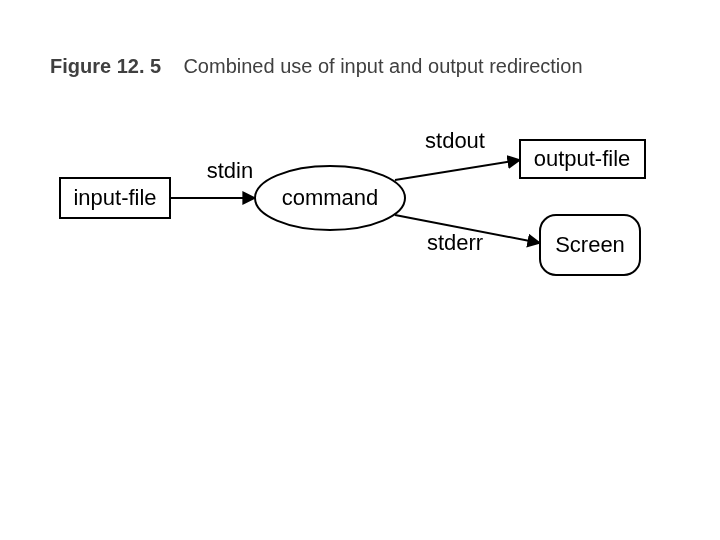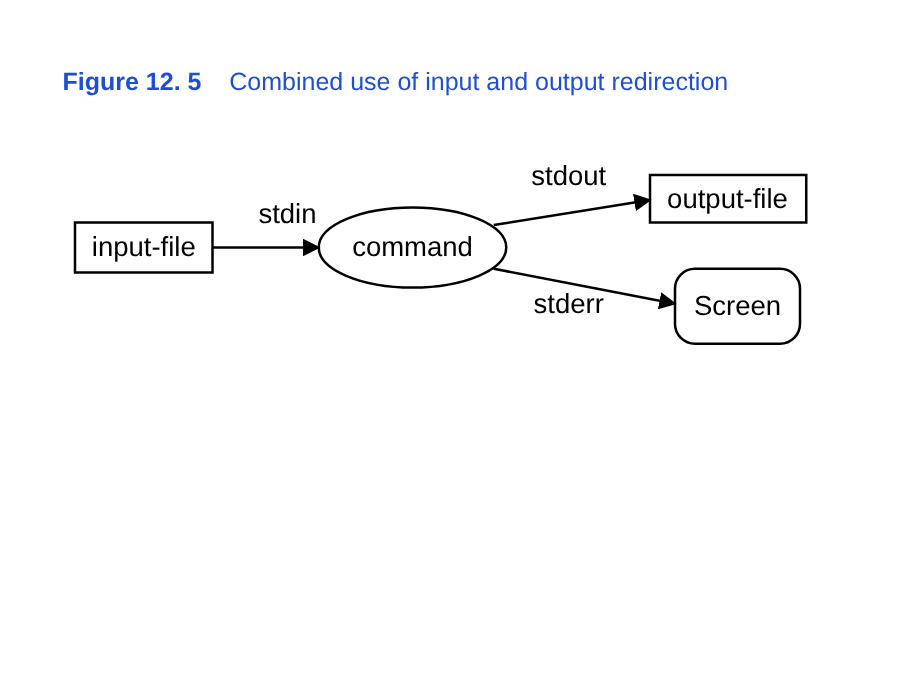--- a/index.html
+++ b/index.html
@@ -1,16 +1,16 @@
 <!DOCTYPE html>
 <html><head>
 <meta charset="utf-8">
 <style>
   html,body{margin:0;padding:0;width:720px;height:540px;background:#fff;font-family:Arial,Helvetica,sans-serif;}
-  .caption{position:absolute;left:50px;top:55px;font-size:20px;color:#1d4ed8;}
+  .caption{position:absolute;left:50px;top:55px;font-size:20px;color:#404040;}
   .caption .figno{font-weight:bold;}
   svg{position:absolute;left:0;top:0;}
   .node-text{font-family:"Trebuchet MS","Lucida Sans Unicode",Arial,sans-serif;font-size:22px;fill:#000;}
   .edge-text{font-family:"Trebuchet MS","Lucida Sans Unicode",Arial,sans-serif;font-size:22px;fill:#000;}
 </style>
 </head>
 <body>
 
 <div class="caption">
   <span class="figno">Figure 12. 5</span>

